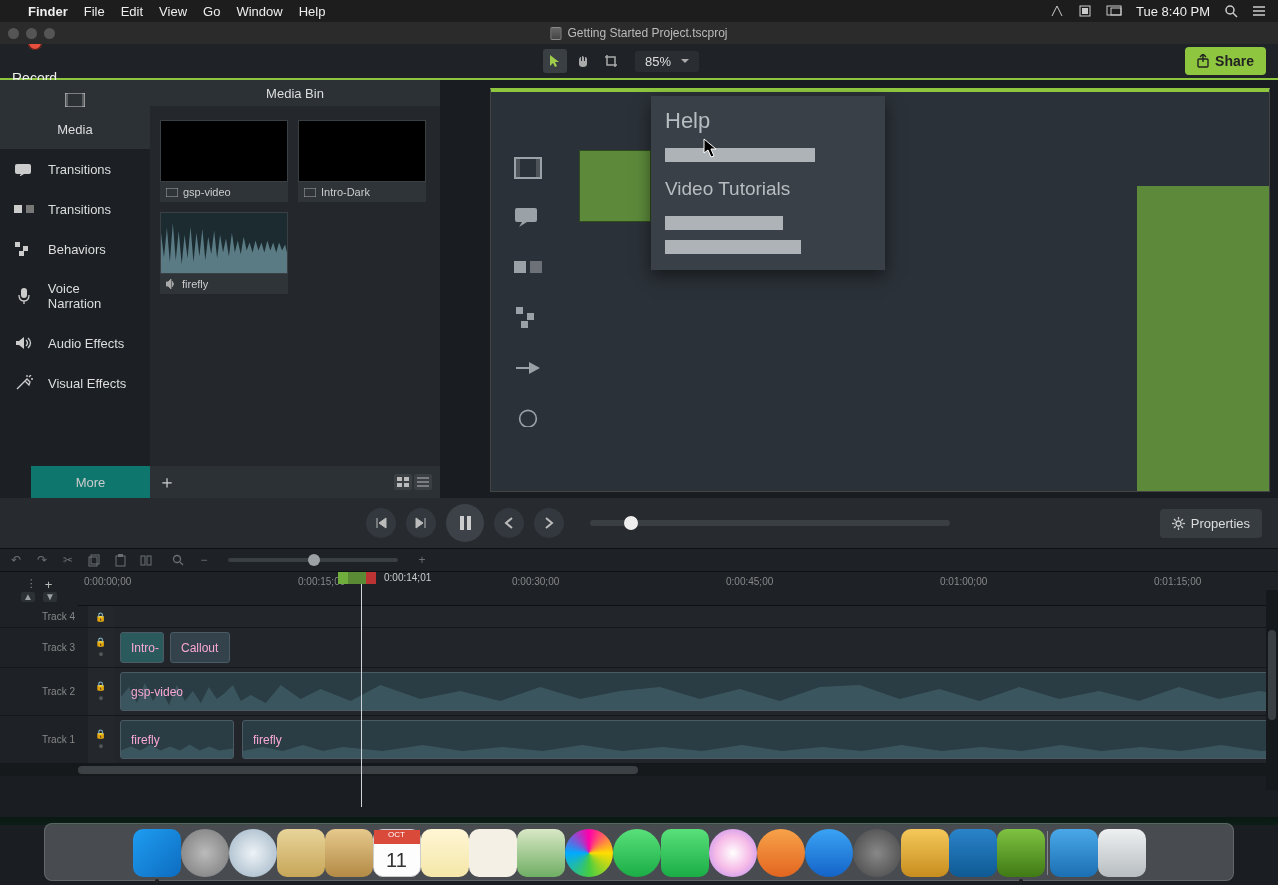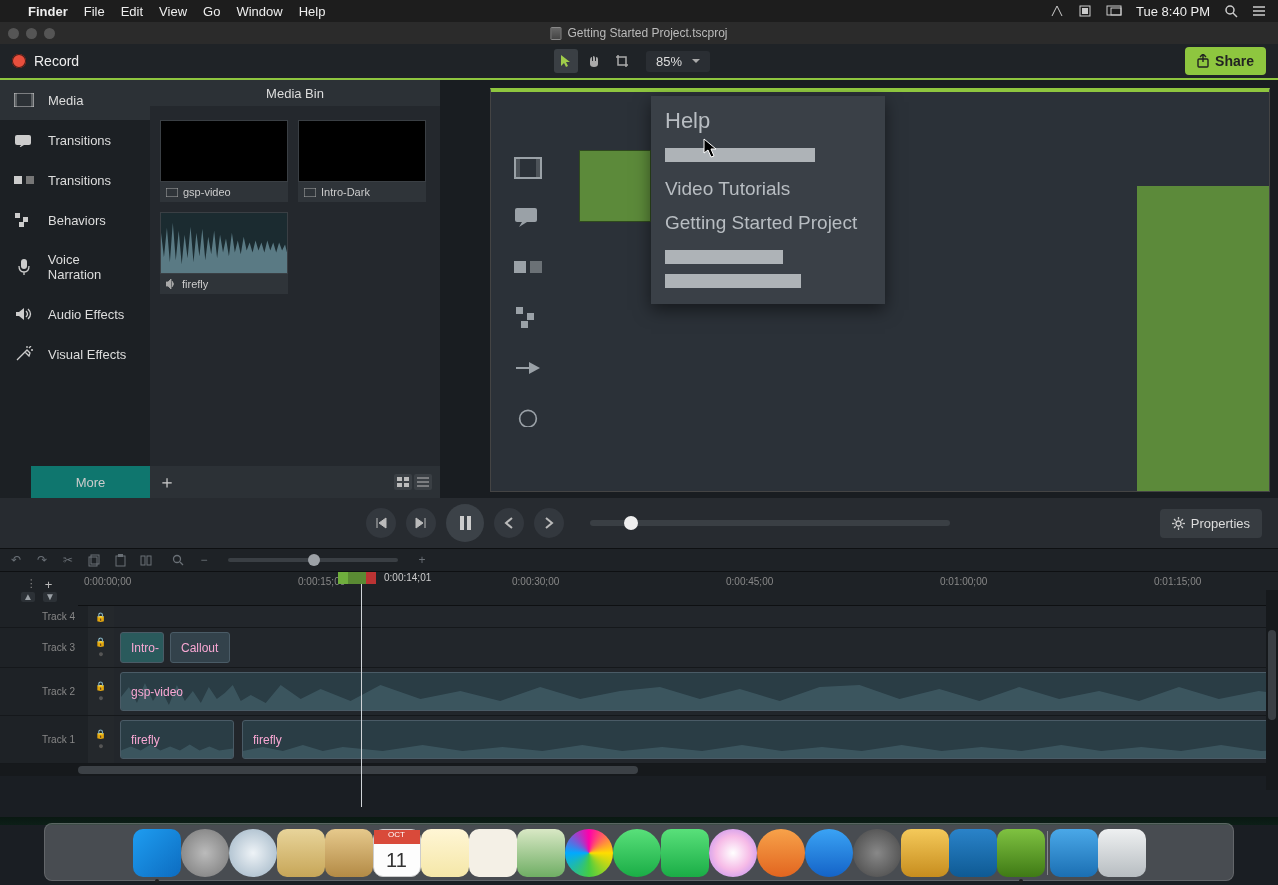--- a/index.html
+++ b/index.html
@@ -14,34 +14,34 @@
 
 
 .window-titlebar { height: 22px; background: #2b2b2b; display: flex; align-items: center; position: relative; font-size: 12px; color: #bbb; }
 .traffic-lights { display: flex; gap: 7px; margin-left: 8px; }
 .traffic-lights span { width: 11px; height: 11px; border-radius: 50%; background: #555; display: inline-block; }
 .window-title-center { position: absolute; left: 50%; transform: translateX(-50%); display: flex; align-items: center; gap: 6px; }
 .doc-icon { width: 11px; height: 13px; border: 1px solid #888; border-radius: 1px; background: linear-gradient(#666,#444); }
 
 
 .app-toolbar { height: 36px; background: #1f2327; border-bottom: 2px solid #8ec63f; display: flex; align-items: center; padding: 0 12px; justify-content: space-between; }
-.record-group { display: flex; align-items: center; gap: 8px; }
+.record-group { display: flex; align-items: center; gap: 20px; flex-direction: column; }
 .rec-dot { width: 14px; height: 14px; border-radius: 50%; background: #e84f3d; box-shadow: 0 0 0 1px #4a1b15 inset; }
 .rec-label { font-size: 14px; color: #eee; font-weight: 500; }
 .toolbar-center { display: flex; align-items: center; gap: 4px; }
 .tool-btn { width: 24px; height: 24px; display: flex; align-items: center; justify-content: center; border-radius: 3px; color: #aaa; }
 .tool-btn.active { background: #3a3f44; color: #9fcc4a; }
 .zoom-select { display: flex; align-items: center; gap: 10px; padding: 3px 10px; color: #ddd; font-size: 13px; margin-left: 8px; background: #2a2e33; border-radius: 3px; }
 .share-btn { background: #8ec63f; color: #222; font-weight: 600; padding: 6px 12px; border-radius: 4px; display: flex; align-items: center; gap: 6px; font-size: 14px; }
 
 
 .main-area { display: flex; height: 418px; }
 .sidebar { width: 150px; background: #1c2024; display: flex; flex-direction: column; }
 .sidebar-item { display: flex; align-items: center; gap: 14px; padding: 12px 14px; font-size: 13px; color: #ddd; }
-.sidebar-item.active { background: #2c3136; }
+.sidebar-item.active { background: #2c3136; flex-direction: column; }
 .sidebar-icon { width: 20px; height: 16px; display: flex; align-items: center; justify-content: center; color: #bbb; }
 .sidebar-footer { margin-top: auto; height: 32px; background: #0f766e; display: flex; align-items: center; justify-content: center; font-size: 13px; color: #ccc; margin-left: 31px; }
 
 .media-panel { width: 290px; background: #24282d; display: flex; flex-direction: column; }
 .media-panel-header { height: 26px; background: #2c3136; display: flex; align-items: center; justify-content: center; font-size: 13px; color: #ddd; }
 .media-grid { padding: 14px 10px; display: flex; flex-wrap: wrap; gap: 10px; align-content: flex-start; flex: 1; }
 .media-item { width: 128px; }
 .media-thumb { width: 128px; height: 62px; background: #000; border: 1px solid #3a3f44; display: flex; align-items: flex-end; }
 .media-thumb.audio { background: #1b2b30; position: relative; overflow: hidden; }
 .media-thumb.audio .wave { position: absolute; inset: 0; }
@@ -401,21 +401,20 @@
           <svg class="ic" viewBox="0 0 28 24" style="height:20px">
               <circle cx="14" cy="14" r="10" fill="none" stroke="#9aa1a7" stroke-width="2"></circle>
             </svg>
         </div>
         <div class="inner-green-1"></div>
         <div class="inner-green-2"></div>
         <div class="inner-help-popup">
           <div class="inner-help-title">Help</div>
           <div class="inner-help-bar" style="width:150px"></div>
           <div class="inner-help-item">Video Tutorials</div>
-          <div class="inner-help-item">Getting Started Project</div>
           <div class="inner-help-bar" style="width:118px"></div>
           <div class="inner-help-bar" style="width:136px;margin-bottom:16px"></div>
         </div>
         <div class="cursor-overlay">
           <svg class="cursor-svg" viewBox="0 0 16 20">
               <path d="M1 1 L1 15 L5 12 L8 19 L11 18 L8 11 L13 11 Z" fill="#000" stroke="#fff" stroke-width="1"></path>
             </svg>
         </div>
       </div>
     </div>

